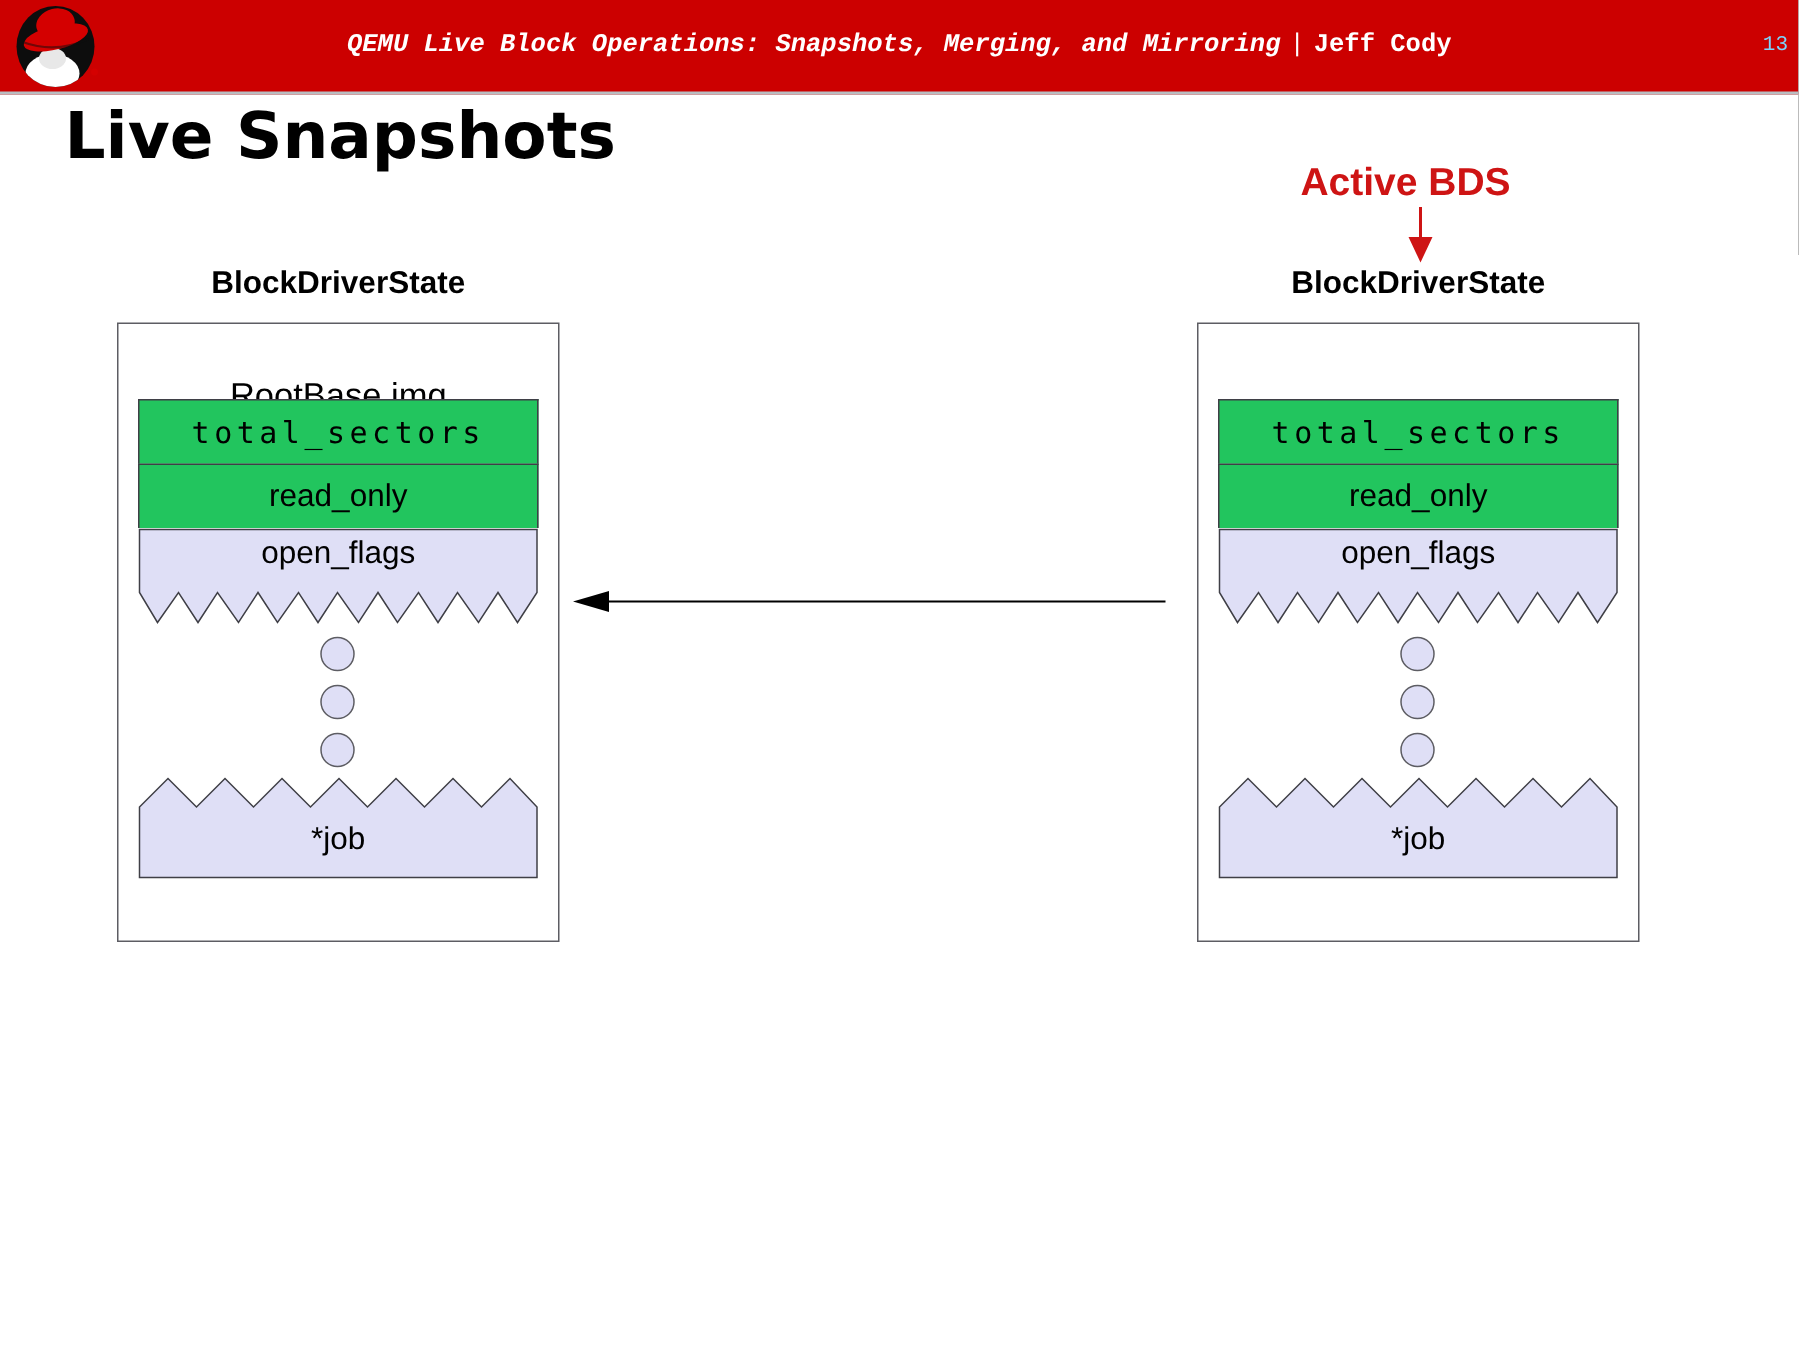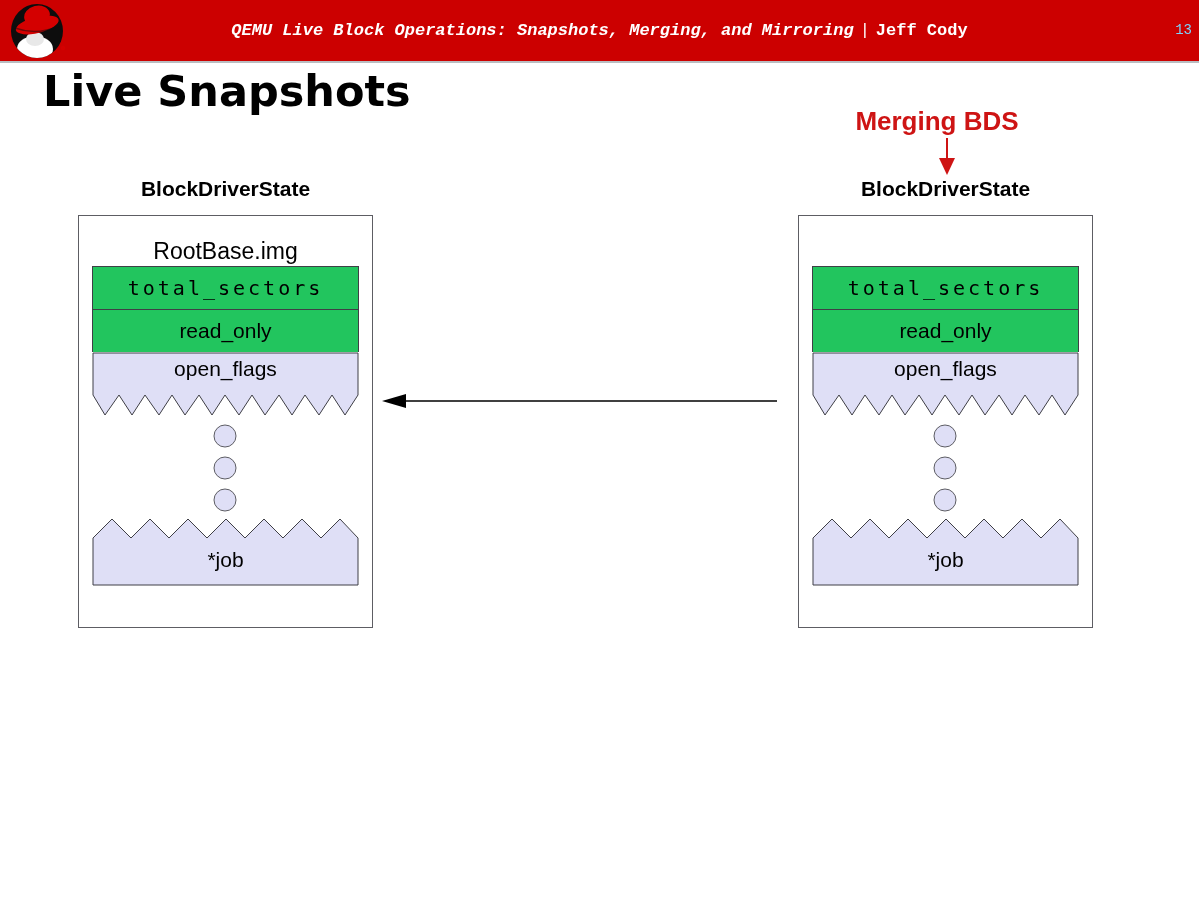--- a/index.html
+++ b/index.html
@@ -38,21 +38,21 @@
   .bds{position:absolute;top:176px;width:295px;}
   .bds-left{left:78px;}
   .bds-right{left:798px;}
   .bds-label{
     text-align:center;font-size:21px;font-weight:bold;line-height:26px;margin-bottom:13px;
   }
   .bds-box{
     position:relative;width:293px;height:411px;background:#ffffff;
     border:1px solid #5d5d63;
   }
-  .img-name{margin-top:20px;height:30px;text-align:center;font-size:23px;line-height:30px;}
+  .img-name{margin-top:32px;height:30px;text-align:center;font-size:23px;line-height:30px;}
   .fields{position:absolute;left:13px;top:50px;width:267px;}
   .field-row{
     box-sizing:border-box;height:43px;background:#22c55e;border:1px solid #3f3f46;border-bottom:none;
     display:flex;align-items:center;justify-content:center;font-size:21px;
   }
   .field-row.mono{
     font-family:"DejaVu Sans Mono","Liberation Mono",monospace;
     font-size:20px;letter-spacing:3px;
   }
   .zz-wrap{position:relative;width:267px;height:64px;}
@@ -92,21 +92,21 @@
       <circle cx="55" cy="46" r="2.3" fill="#d40000"></circle>
     </svg>
     <div class="header-title">
       <span class="main">QEMU Live Block Operations: Snapshots, Merging, and Mirroring</span><span class="sep">|</span><span class="author">Jeff Cody</span>
     </div>
     <div class="page-number">13</div>
   </div>
 
   <div class="slide-title">Live Snapshots</div>
 
-  <div class="active-bds">Merging BDS</div>
+  <div class="active-bds">Active BDS</div>
   <svg class="active-arrow" width="22" height="38" viewBox="0 0 22 38">
     <line x1="11" y1="0" x2="11" y2="22" stroke="#ce1414" stroke-width="2"></line>
     <polygon points="3,20 19,20 11,37" fill="#ce1414"></polygon>
   </svg>
 
   <div class="bds bds-left">
     <div class="bds-label">BlockDriverState</div>
     <div class="bds-box">
       <div class="img-name">RootBase.img</div>
       <div class="fields">

